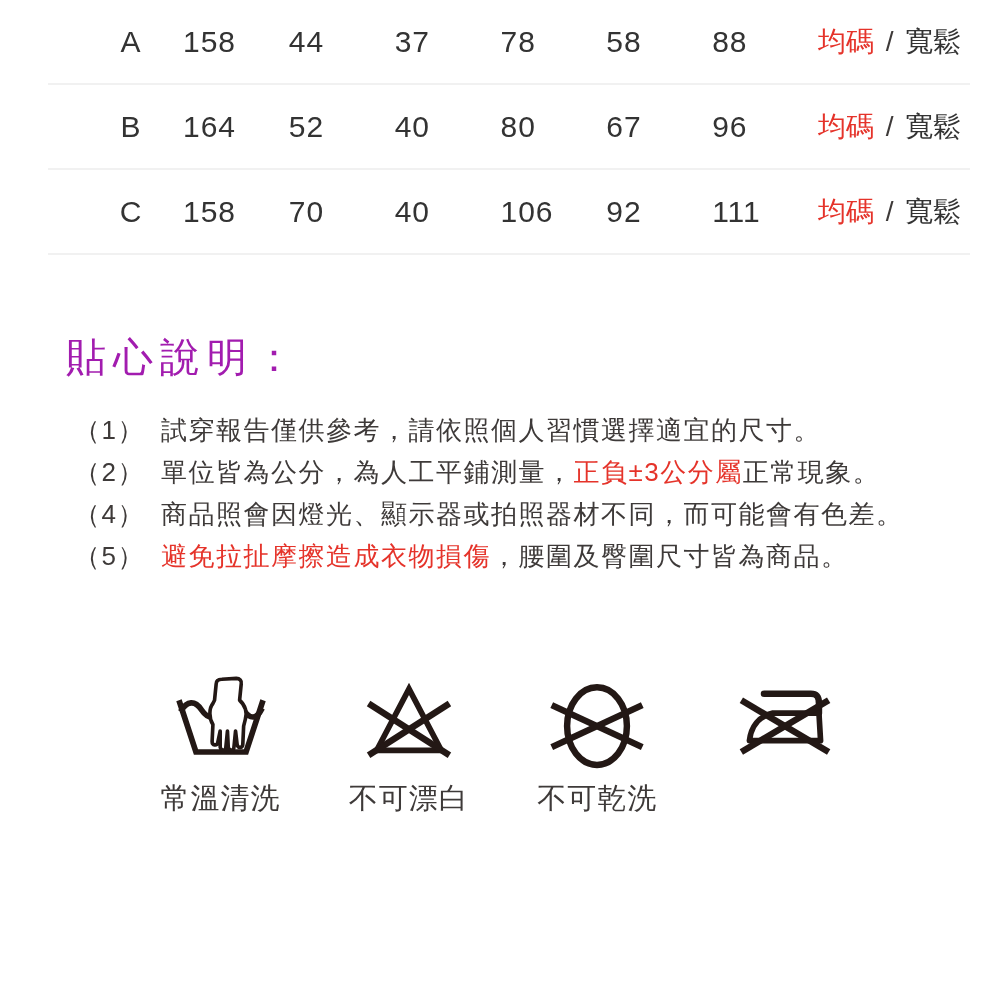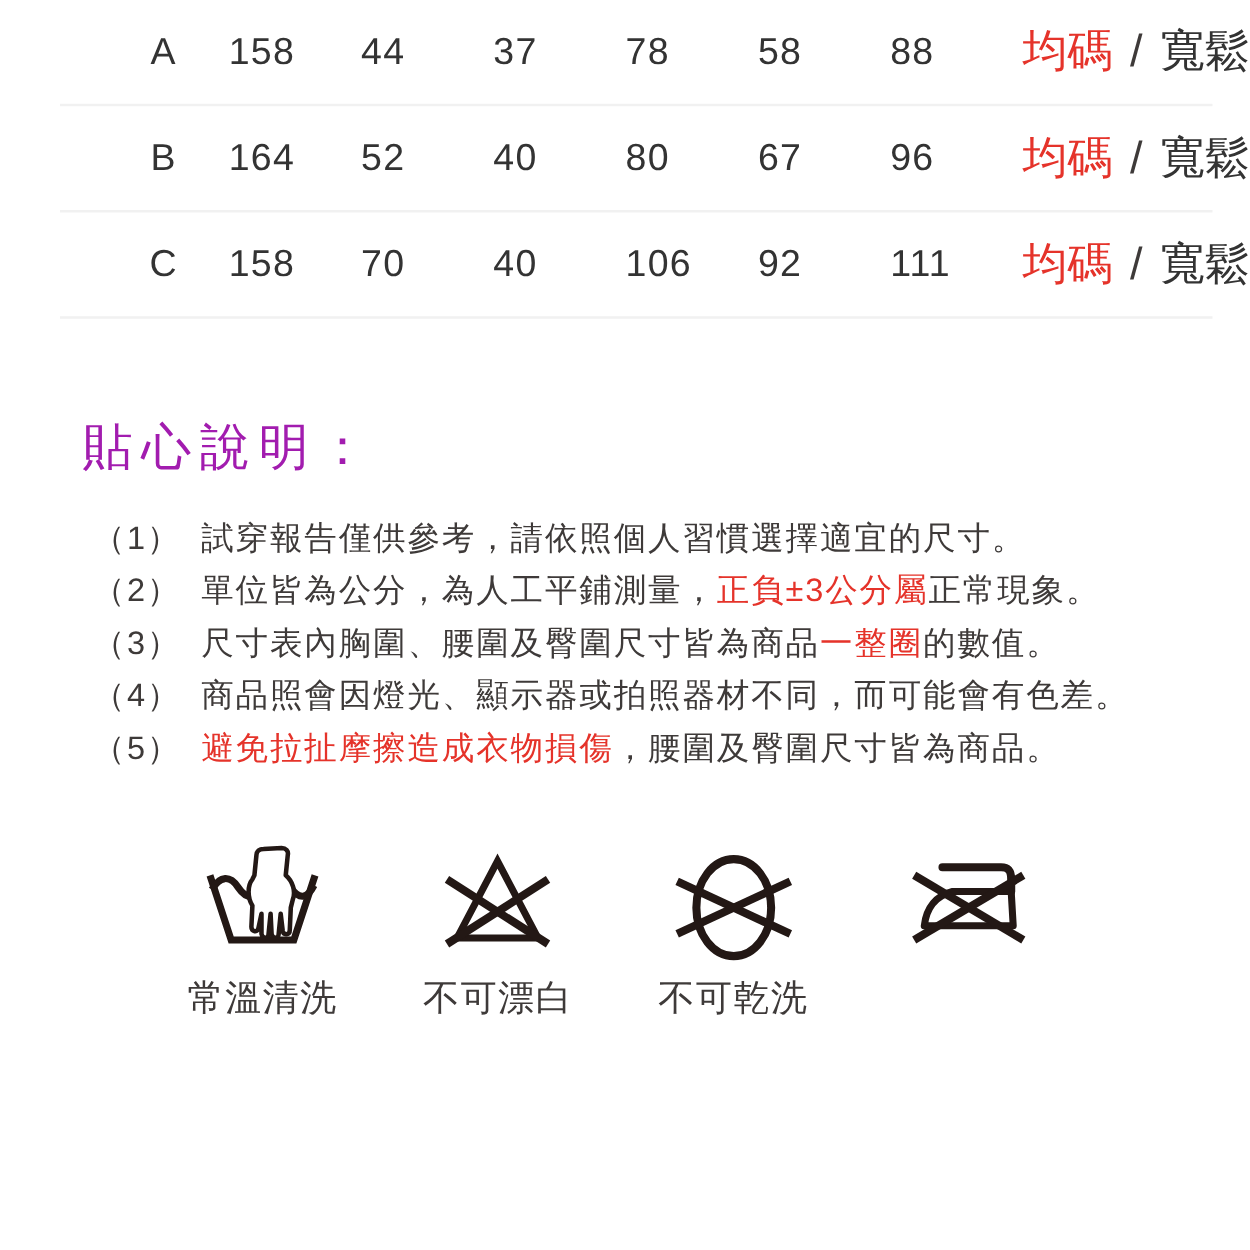--- a/index.html
+++ b/index.html
@@ -6,38 +6,38 @@
   body { width:1000px; height:1000px; font-family:"Liberation Sans","DejaVu Sans",sans-serif; color:#3e3a39; }
   .canvas { position:relative; width:1000px; height:1000px; background:#fff; overflow:hidden; }
 
   
   .size-table { position:absolute; top:0; left:0; width:1000px; }
   .trow { display:flex; align-items:center; height:83px; margin:0 30px 0 48px;
           border-bottom:2px solid #f1f1f1; font-size:30px; color:#333; }
   .c-letter { width:135px; box-sizing:border-box; padding-left:30px; text-align:center; }
   .c-num { flex:1; text-align:left; letter-spacing:1px; }
   .c-size { width:152px; box-sizing:border-box; padding-right:33px; text-align:right;
-            white-space:nowrap; font-size:36px; }
+            white-space:nowrap; font-size:28px; }
   .c-size .tag-red { color:var(--red); }
   .c-size .sep { color:#3e3a39; padding:0 4px; }
 
   
   .notes-heading { position:absolute; top:330px; left:66px; margin:0; font-size:40px;
                    font-weight:400; letter-spacing:7px; color:#a21caf; }
   .notes-list { position:absolute; top:393px; left:58px; right:30px; list-style:none;
                 margin:16px; padding:0; }
   .note-line { height:42px; line-height:42px; font-size:26px; letter-spacing:1.5px;
                white-space:nowrap; color:#3e3a39; }
   .note-num { margin-right:16px; }
   .seg-red { color:var(--red); }
 
   
   .care-row { position:absolute; top:676px; left:150px; width:706px; display:flex;
               justify-content:space-between; }
-  .care-item { width:141px; display:flex; flex-direction:column; }
+  .care-item { width:141px; display:flex; flex-direction:column; align-items:center; }
   .care-item svg { display:block; height:97px; width:120px; }
   .care-label { margin-top:6px; font-size:29px; letter-spacing:1px; color:#3e3a39;
                 white-space:nowrap; }
 </style>
 </head>
 <body>
 
 <div class="canvas">
   <section class="size-table">
       <div class="trow">
@@ -69,21 +69,20 @@
         <div class="c-num">92</div>
         <div class="c-num">111</div>
         <div class="c-size"><span class="tag-red">均碼</span><span class="sep"> / </span><span>寬鬆</span></div>
       </div>
     </section>
 
   <h2 class="notes-heading">貼心說明：</h2>
   <ul class="notes-list">
       <li class="note-line"><span class="note-num">（1）</span><span>試穿報告僅供參考，請依照個人習慣選擇適宜的尺寸。</span></li>
       <li class="note-line"><span class="note-num">（2）</span><span>單位皆為公分，為人工平鋪測量，</span><span class="seg-red">正負±3公分屬</span><span>正常現象。</span></li>
-      <li class="note-line"><span class="note-num">（3）</span><span>尺寸表內胸圍、腰圍及臀圍尺寸皆為商品</span><span class="seg-red">一整圈</span><span>的數值。</span></li>
       <li class="note-line"><span class="note-num">（4）</span><span>商品照會因燈光、顯示器或拍照器材不同，而可能會有色差。</span></li>
       <li class="note-line"><span class="note-num">（5）</span><span class="seg-red">避免拉扯摩擦造成衣物損傷</span><span>，腰圍及臀圍尺寸皆為商品。</span></li>
     </ul>
 
   <div class="care-row">
       <div class="care-item">
         <div>
           <svg viewBox="0 0 120 120" fill="none">
             <path d="M8,30 L29,94 L91,94 L112,30" stroke="#231815" stroke-width="7"></path>
             <path d="M10,44 C18,30 28,30 36,42 C44,54 54,54 62,42 C70,30 80,30 88,42 C96,54 104,54 111,40" stroke="#231815" stroke-width="7"></path>

